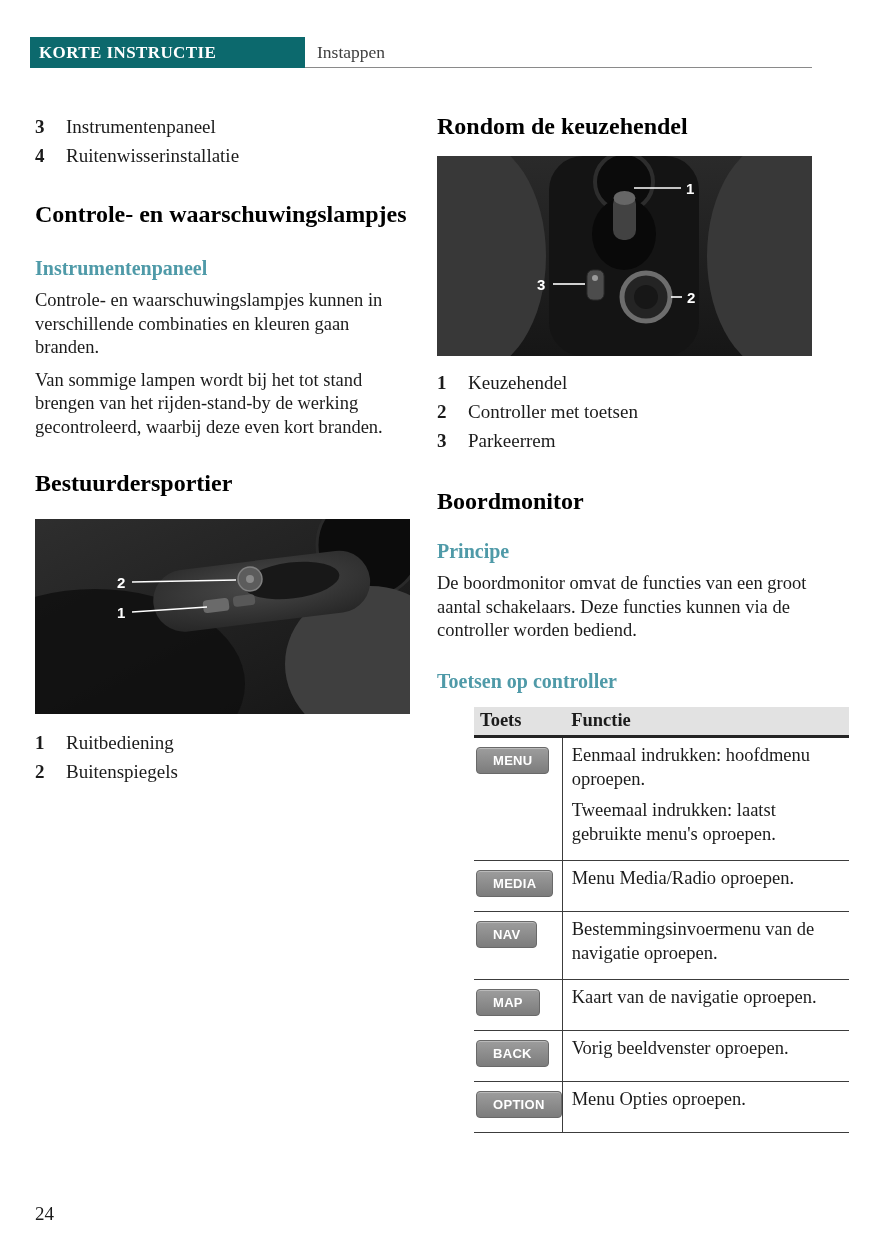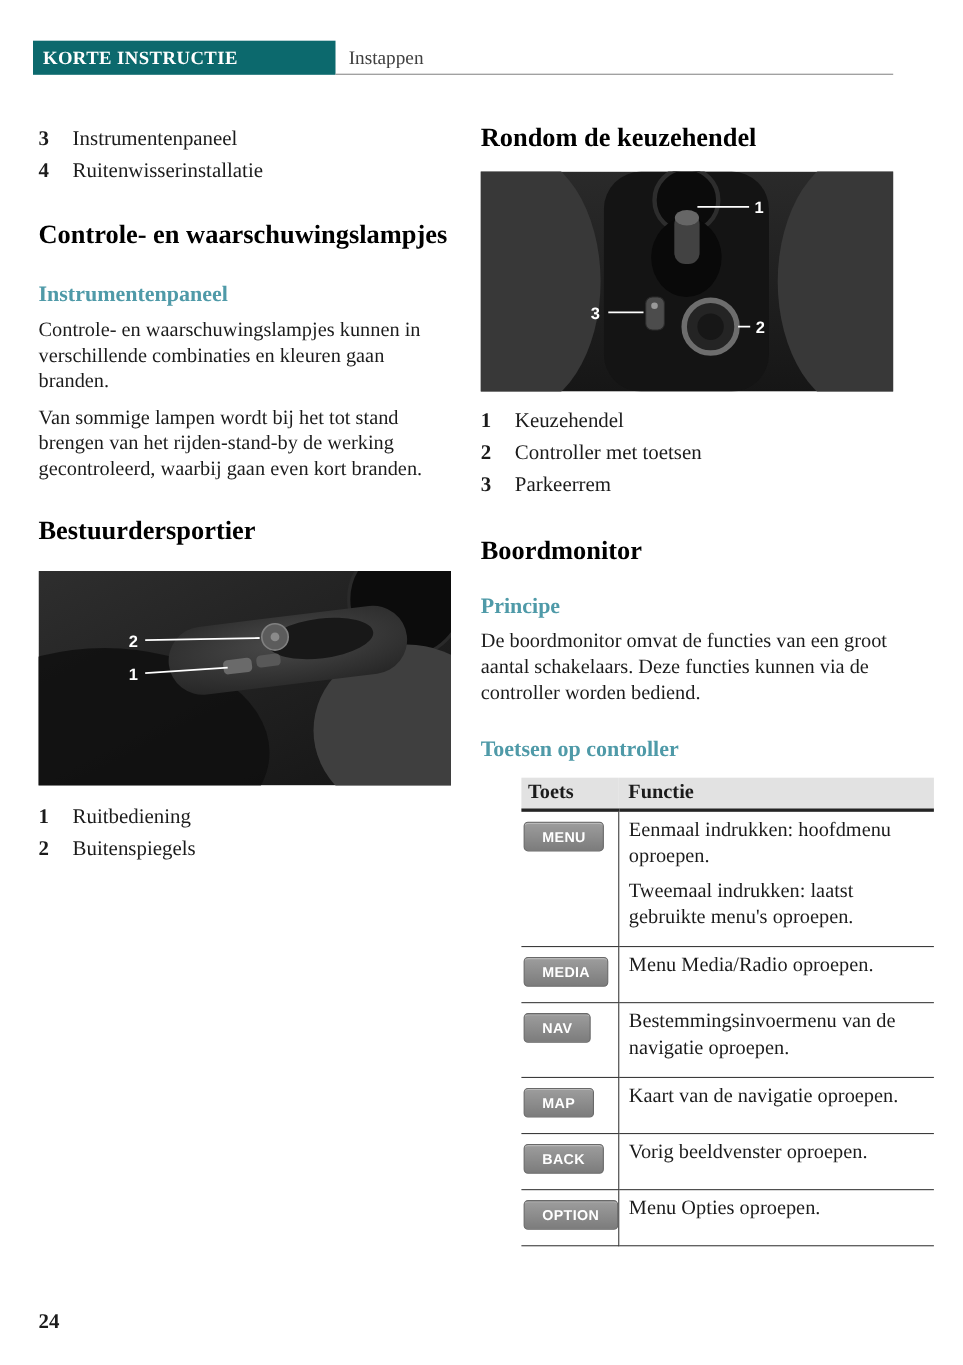--- a/index.html
+++ b/index.html
@@ -48,21 +48,21 @@
   .btn-table td.fncell { padding:5px 0 14px 9px; font-size:18.5px; line-height:24px; }
   .btn-table td.fncell p + p { margin-top:7px; }
   .ctrl-btn {
     display:inline-block; min-width:37px; height:27px; line-height:25px; padding:0 16px;
     background:linear-gradient(180deg,#9d9d9d,#7c7c7c); border:1px solid #696969;
     border-radius:4px; color:#fff; font-family:"Liberation Sans",sans-serif;
     font-size:13px; font-weight:bold; text-align:right; letter-spacing:0.3px;
     box-shadow:inset 0 1px 0 rgba(255,255,255,0.3);
   }
   
-  .pagenum { position:absolute; left:35px; bottom:28px; font-size:19px; font-weight:bold; }
+  .pagenum { position:absolute; left:35px; bottom:16px; font-size:19px; font-weight:normal; }
 </style>
 </head>
 <body>
 
 <div class="page">
 
   <div class="hdr">
     <div class="hdr-bar">
       <span>KORTE INSTRUCTIE</span>
     </div>
@@ -82,21 +82,21 @@
         </div>
         <div class="li">
           <span class="ln">4</span>
           <span>Ruitenwisserinstallatie</span>
         </div>
       </div>
 
       <h2 class="big mt30">Controle- en waarschuwingslampjes</h2>
       <h3 class="sub mt28">Instrumentenpaneel</h3>
       <p class="body">Controle- en waarschuwingslampjes kunnen in verschillende combinaties en kleuren gaan branden.</p>
-      <p class="body">Van sommige lampen wordt bij het tot stand brengen van het rijden-stand-by de werking gecontroleerd, waarbij gaan even kort branden.</p>
+      <p class="body">Van sommige lampen wordt bij het tot stand brengen van het rijden-stand-by de werking gecontroleerd, waarbij deze even kort branden.</p>
 
       <h2 class="big mt30">Bestuurdersportier</h2>
 
       <div class="photo mt22">
         <svg viewBox="0 0 375 195" xmlns="http://www.w3.org/2000/svg">
           <defs>
             <linearGradient id="doorbg" x1="0" y1="0" x2="1" y2="1">
               <stop offset="0" stop-color="#2e2e2e"></stop>
                 <stop offset="1" stop-color="#141414"></stop>
             </linearGradient>

